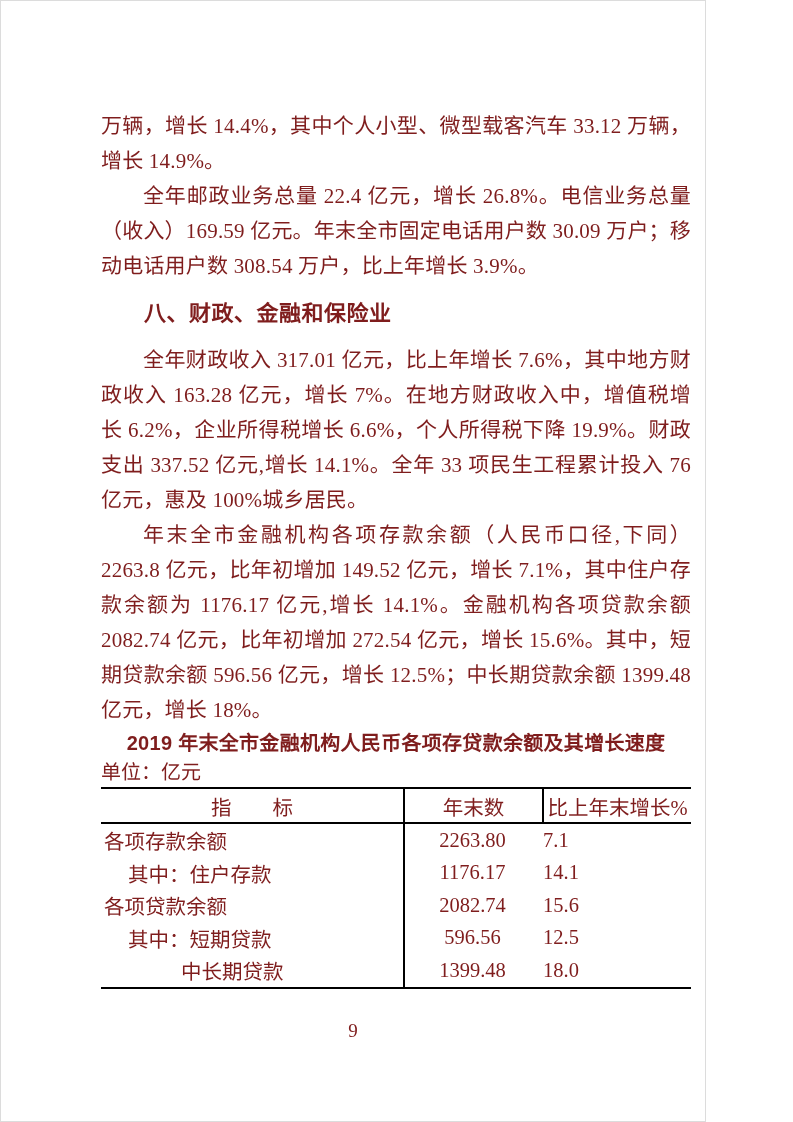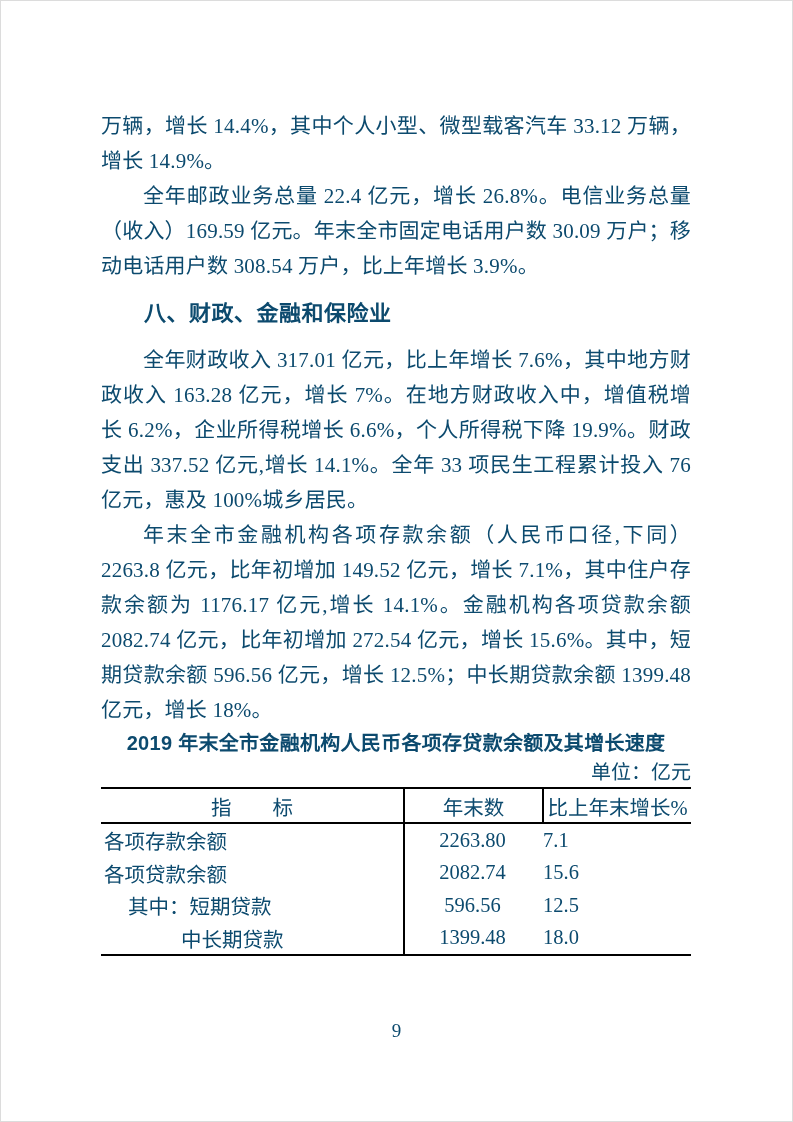--- a/index.html
+++ b/index.html
@@ -1,23 +1,23 @@
 <!DOCTYPE html>
 <html lang="zh-CN"><head>
 <meta charset="utf-8">
 <style>
   html,body{margin:0;padding:0;background:#ffffff;}
   .page{
     position:relative;
-    width:793px;height:1122px;
+    width:706px;height:1122px;
     background:#ffffff;
     box-sizing:border-box;
     border:1px solid #dcdcdc;
     font-family:"Liberation Serif","DejaVu Serif",serif;
-    color:#0c4a6e;
+    color:#7f1d1d;
     overflow:hidden;
   }
   .content{
     position:absolute;
     left:100px;top:108px;width:590px;
   }
   p.body-text{
     margin:0;
     font-size:21px;
     line-height:35px;
@@ -40,21 +40,20 @@
     font-family:"Liberation Sans","DejaVu Sans",sans-serif;
     font-weight:bold;
     font-size:20px;
     line-height:26px;
     text-align:center;
     letter-spacing:0.3px;
   }
   .table-unit{
     font-size:20px;
     line-height:24px;
-    text-align:right;
     margin:4px 0 3px 0;
   }
   table.data-table{
     width:100%;
     border-collapse:collapse;
     table-layout:fixed;
     border-top:2px solid #000;
     border-bottom:2px solid #000;
     font-size:20.5px;
   }
@@ -124,20 +123,25 @@
           <th class="h-growth">比上年末增长%</th>
         </tr>
       </thead>
       <tbody>
         <tr>
           <td class="indicator lv0">各项存款余额</td>
           <td class="value">2263.80</td>
           <td class="growth">7.1</td>
         </tr>
         <tr>
+          <td class="indicator lv1">其中：住户存款</td>
+          <td class="value">1176.17</td>
+          <td class="growth">14.1</td>
+        </tr>
+        <tr>
           <td class="indicator lv0">各项贷款余额</td>
           <td class="value">2082.74</td>
           <td class="growth">15.6</td>
         </tr>
         <tr>
           <td class="indicator lv1">其中：短期贷款</td>
           <td class="value">596.56</td>
           <td class="growth">12.5</td>
         </tr>
         <tr>

